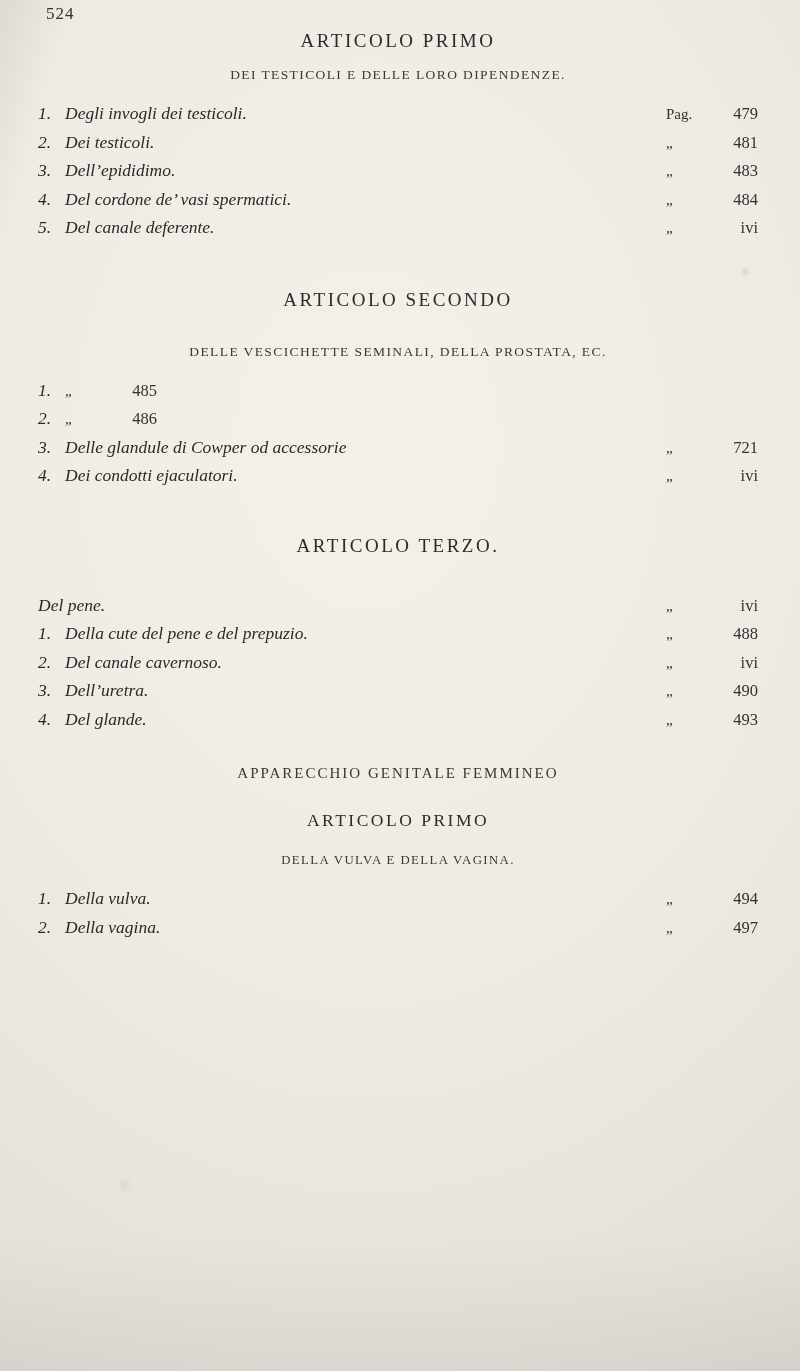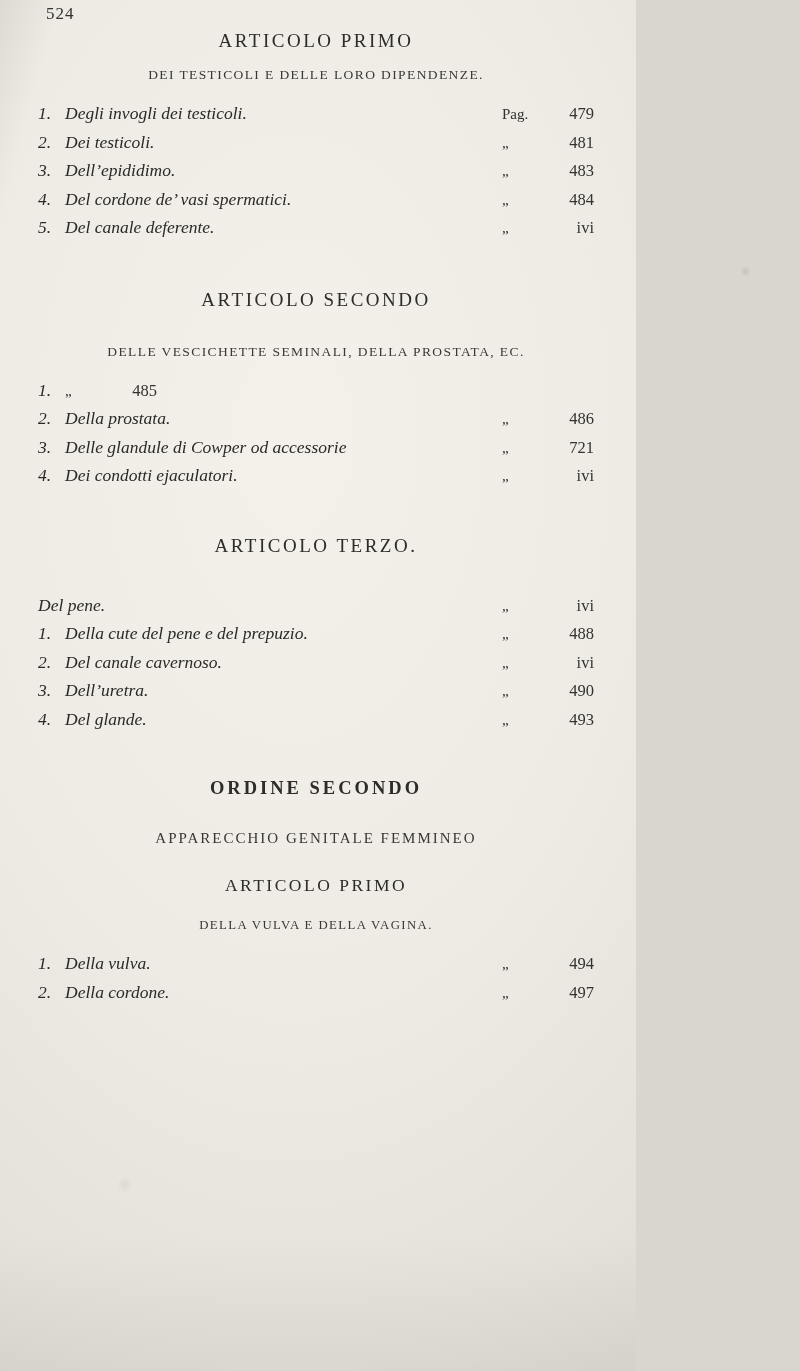--- a/index.html
+++ b/index.html
@@ -5,21 +5,21 @@
   html,body{margin:0;padding:0;}
   body{
     width:800px;height:1371px;
     background:#d8d6cf;
     font-family:"Liberation Serif","DejaVu Serif",serif;
     color:#2b2a28;
     overflow:hidden;
   }
   .page{
     position:relative;
-    width:636px;height:1371px;
+    width:800px;height:1371px;
     background:
       radial-gradient(ellipse 120% 90% at 46% 32%, #f3f1ea 0%, #edebe4 45%, #e4e2da 75%, #d9d7cf 100%);
   }
   .page::before{
     content:"";position:absolute;inset:0;pointer-events:none;
     background:
       linear-gradient(105deg, rgba(90,85,75,0.10) 0%, rgba(90,85,75,0) 6%),
       linear-gradient(to top, rgba(90,85,75,0.08) 0%, rgba(90,85,75,0) 10%);
   }
   .content{
@@ -141,21 +141,20 @@
     <div class="toc">
       <div class="row">
         <span class="num">1.</span>
         <span class="ref">
           <span class="mark">„</span>
           <span class="pg">485</span>
         </span>
       </div>
       <div class="row">
         <span class="num">2.</span>
-        <span class="entry">Della prostata.</span>
         <span class="ref">
           <span class="mark">„</span>
           <span class="pg">486</span>
         </span>
       </div>
       <div class="row">
         <span class="num">3.</span>
         <span class="entry">Delle glandule di Cowper od accessorie</span>
         <span class="ref">
           <span class="mark">„</span>
@@ -209,38 +208,37 @@
       <div class="row">
         <span class="num">4.</span>
         <span class="entry">Del glande.</span>
         <span class="ref">
           <span class="mark">„</span>
           <span class="pg">493</span>
         </span>
       </div>
     </div>
 
-    <h2 class="order-title">ORDINE SECONDO</h2>
     <div class="order-sub">APPARECCHIO GENITALE FEMMINEO</div>
 
     <h2 class="article-title sec4-title">ARTICOLO PRIMO</h2>
     <div class="subtitle sec4-sub">DELLA VULVA E DELLA VAGINA.</div>
 
     <div class="toc">
       <div class="row">
         <span class="num">1.</span>
         <span class="entry">Della vulva.</span>
         <span class="ref">
           <span class="mark">„</span>
           <span class="pg">494</span>
         </span>
       </div>
       <div class="row">
         <span class="num">2.</span>
-        <span class="entry">Della cordone.</span>
+        <span class="entry">Della vagina.</span>
         <span class="ref">
           <span class="mark">„</span>
           <span class="pg">497</span>
         </span>
       </div>
     </div>
 
   </div>
 </div>
 

